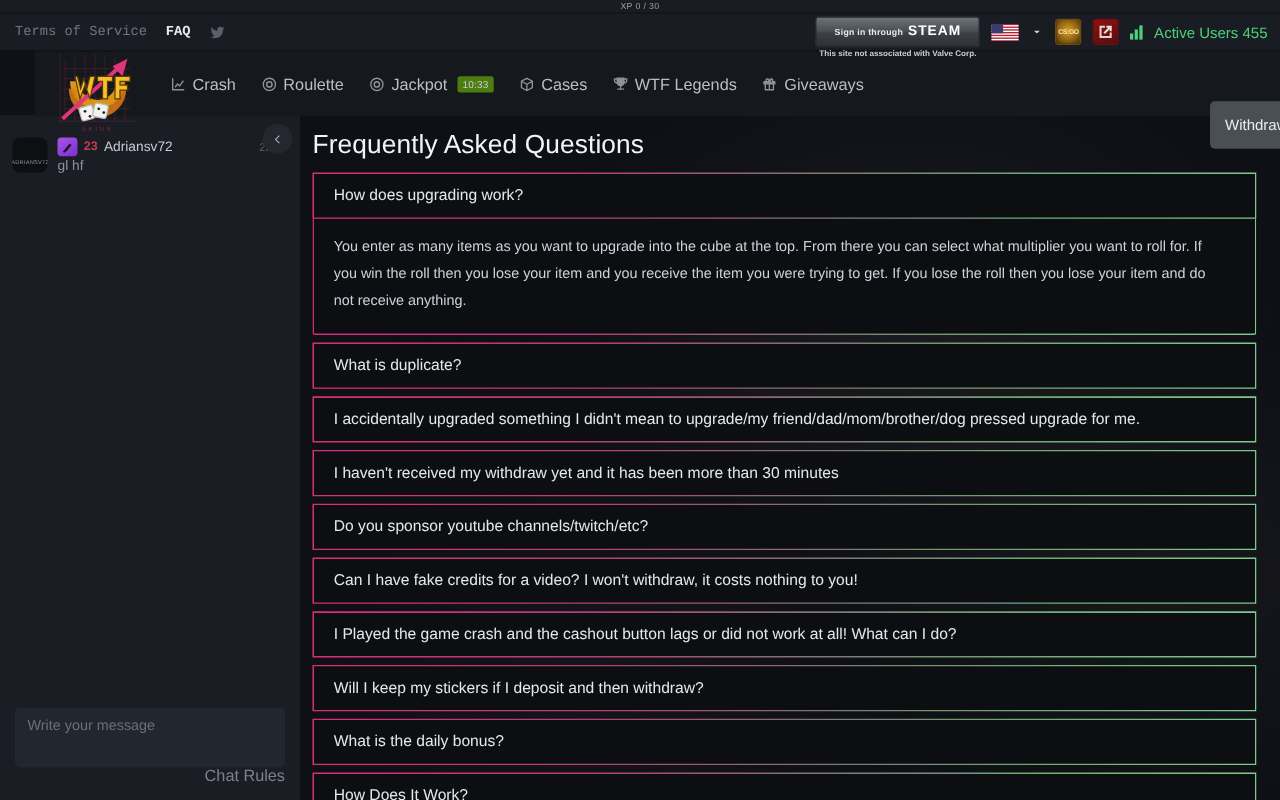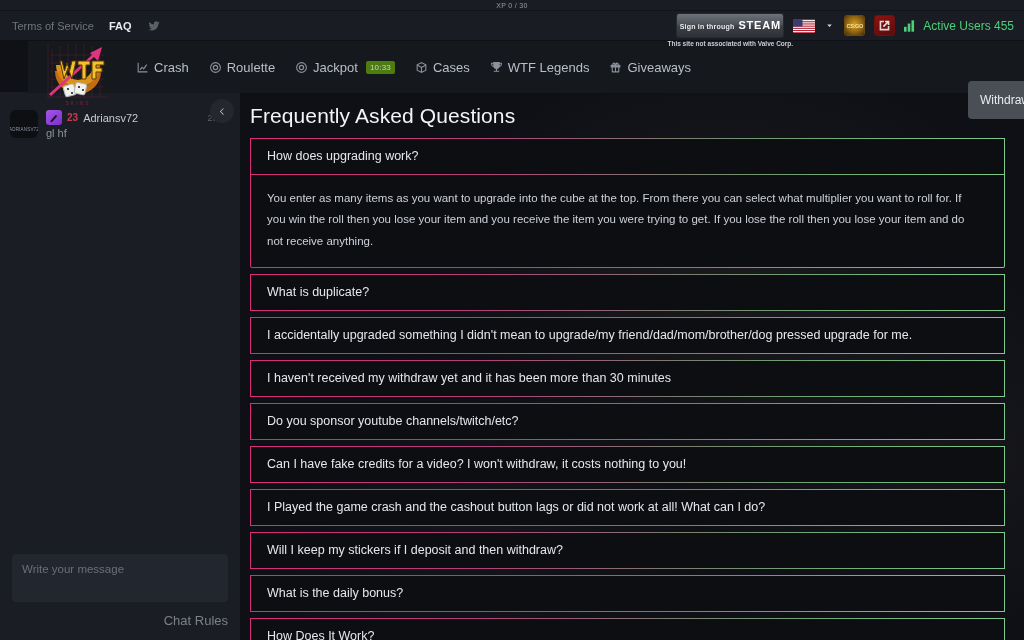--- a/index.html
+++ b/index.html
@@ -55,33 +55,34 @@
     align-items: center;
     gap: 15px;
     padding-left: 12px;
   }
   .tb-link {
     font-size: 11px;
     color: #6f747e;
     text-decoration: none;
     cursor: pointer;
     white-space: nowrap;
+    font-family: Liberation Mono, monospace;
   }
   .tb-link.bold { color: #e8eaee; font-weight: bold; }
   .tw-icon { width: 14px; height: 12px; display: block; fill: #5a6068; }
 
   .topbar-right {
     margin-left: auto;
     display: flex;
     align-items: center;
     gap: 9px;
     padding-right: 10px;
   }
   .steam-btn {
-    width: 108px;
+    width: 132px;
     height: 25px;
     border-radius: 3px;
     background: linear-gradient(180deg, #6d7278 0%, #4c5057 45%, #3c4046 55%, #2e3136 100%);
     border: 1px solid #272a2f;
     display: flex;
     flex-direction: column;
     align-items: center;
     justify-content: center;
     cursor: pointer;
     position: relative;
@@ -281,21 +282,21 @@
   .msg-text {
     font-size: 11px;
     color: #8d929b;
     margin-top: 2px;
     word-wrap: break-word;
   }
 
   .chat-input-wrap {
     position: absolute;
     left: 12px; right: 12px;
-    bottom: 38px;
+    bottom: 26px;
     height: 48px;
   }
   .chat-input {
     width: 100%;
     height: 48px;
     background: #22262e;
     border: none;
     border-radius: 4px;
     color: #c9ced6;
     font-size: 11.5px;

